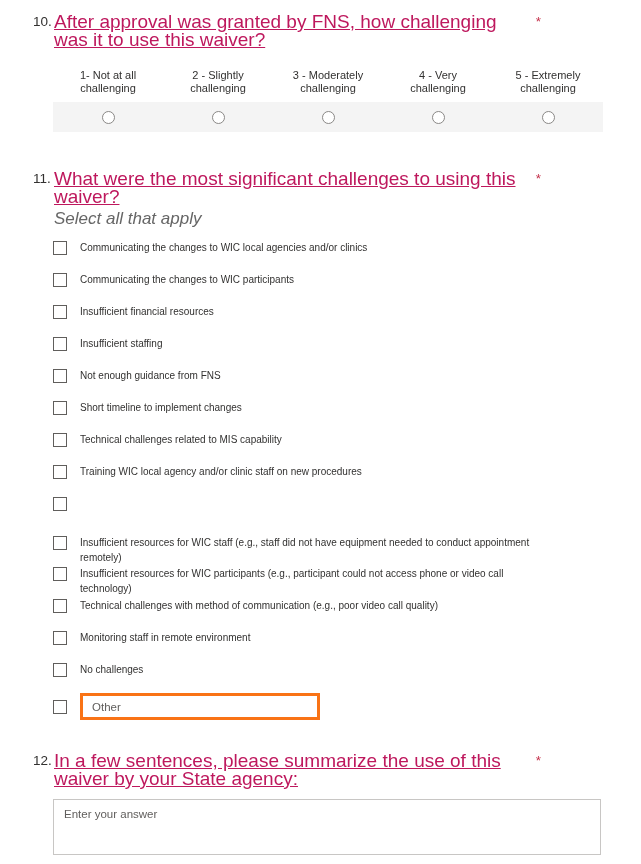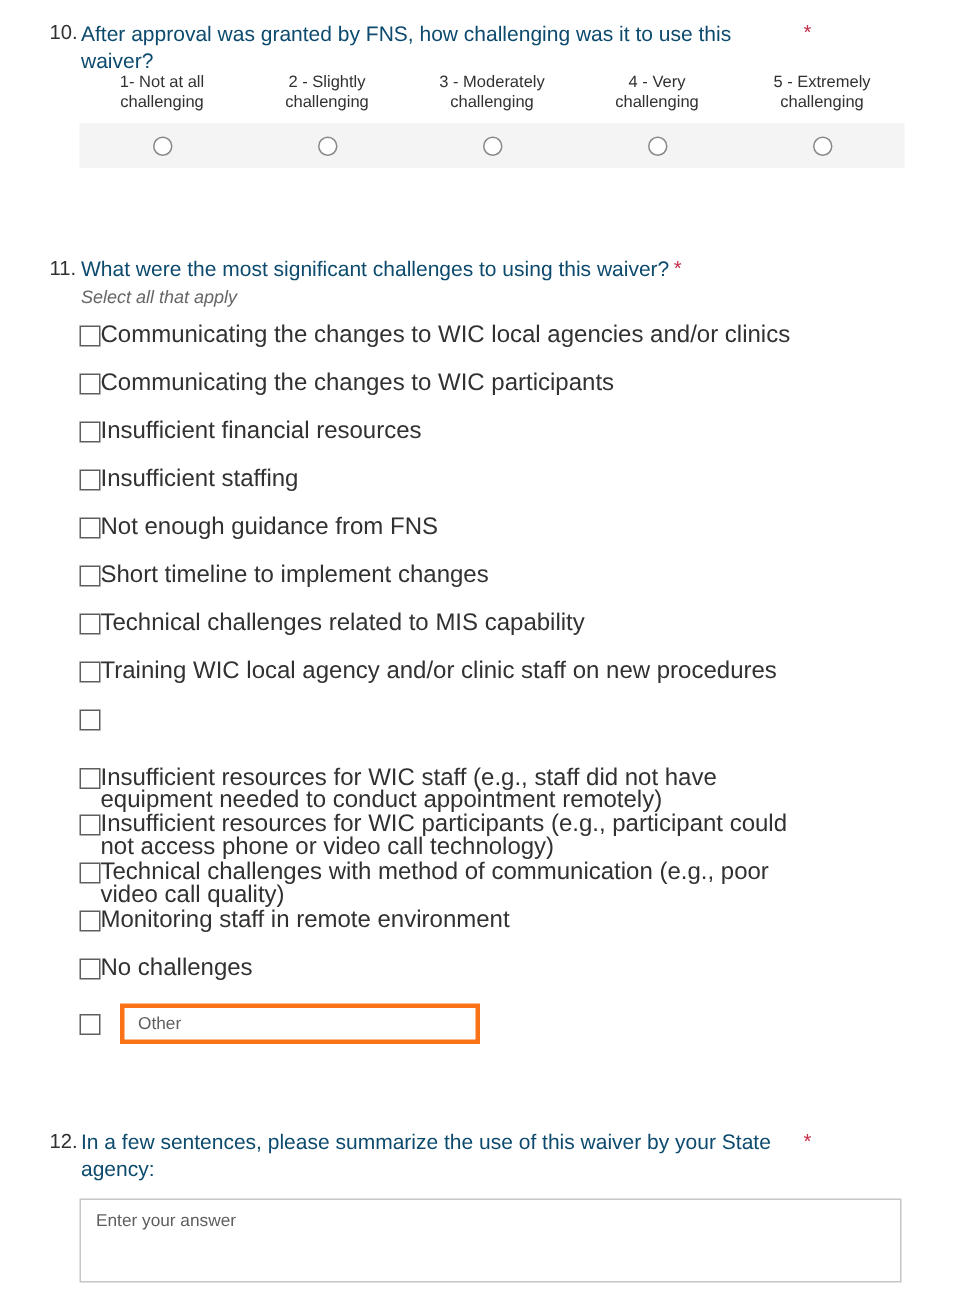--- a/index.html
+++ b/index.html
@@ -39,40 +39,41 @@
   }
   .q-num {
     position: absolute;
     left: 33px;
     top: 0;
     font-size: 13.5px;
     color: #323130;
   }
   .q-text {
     margin-left: 21px;
-    font-size: 14px;
-    color: #0c4a6e;
+    font-size: 19px;
+    color: #be185d;
+    text-decoration: underline;
   }
   .req {
     color: #c4314b;
     margin-left: 3px;
     font-size: 13.5px;
   }
   .q-sub {
     margin-left: 54px;
     margin-top: 3px;
-    font-size: 12px;
+    font-size: 17px;
     font-style: italic;
     color: #666666;
   }
 
   
   .likert {
     margin-left: 53px;
-    margin-top: 0;
+    margin-top: 20px;
     width: 550px;
   }
   .likert-head {
     display: flex;
   }
   .likert-head .cell {
     flex: 1;
     text-align: center;
     font-size: 11px;
     line-height: 13px;
@@ -118,21 +119,22 @@
     width: 14px;
     height: 14px;
     border: 1px solid #605e5c;
     background: #ffffff;
     box-sizing: border-box;
     flex: 0 0 auto;
     margin-top: 2px;
     cursor: pointer;
   }
   .choice-label {
-    font-size: 16px;
+    margin-left: 13px;
+    font-size: 10px;
     line-height: 15px;
     color: #323130;
     max-width: 520px;
     padding-top: 1px;
   }
   .other-wrap {
     margin-left: 13px;
   }
   .other-input {
     width: 240px;

